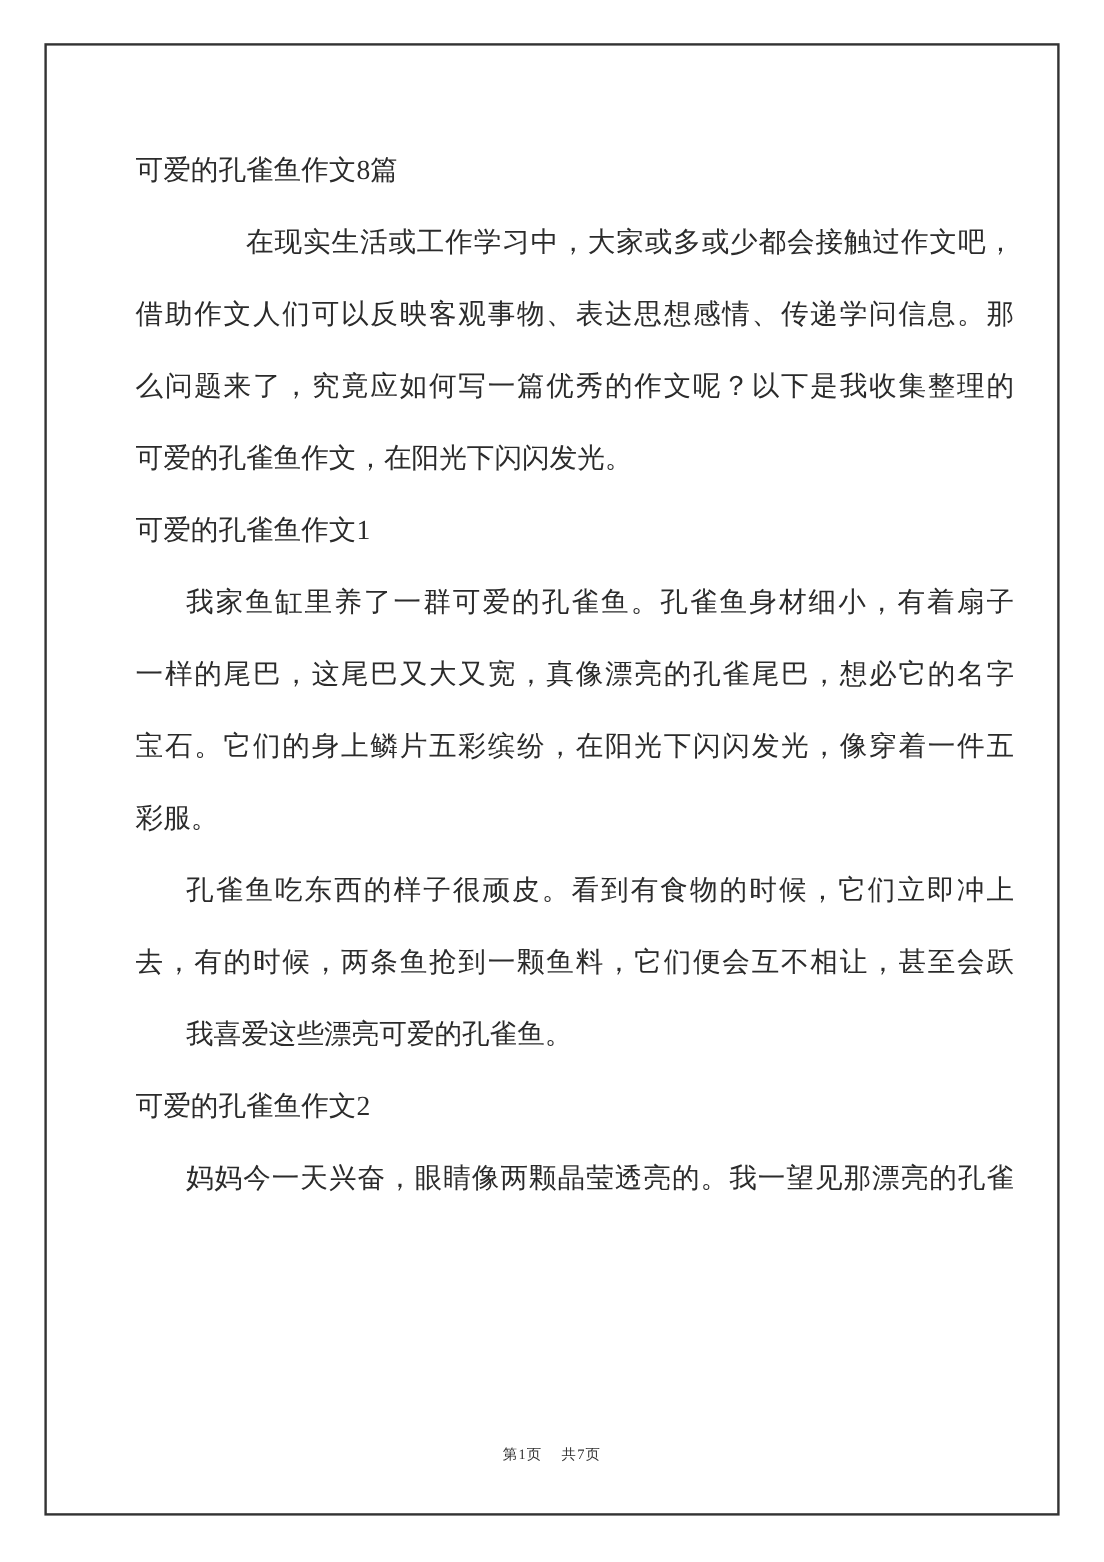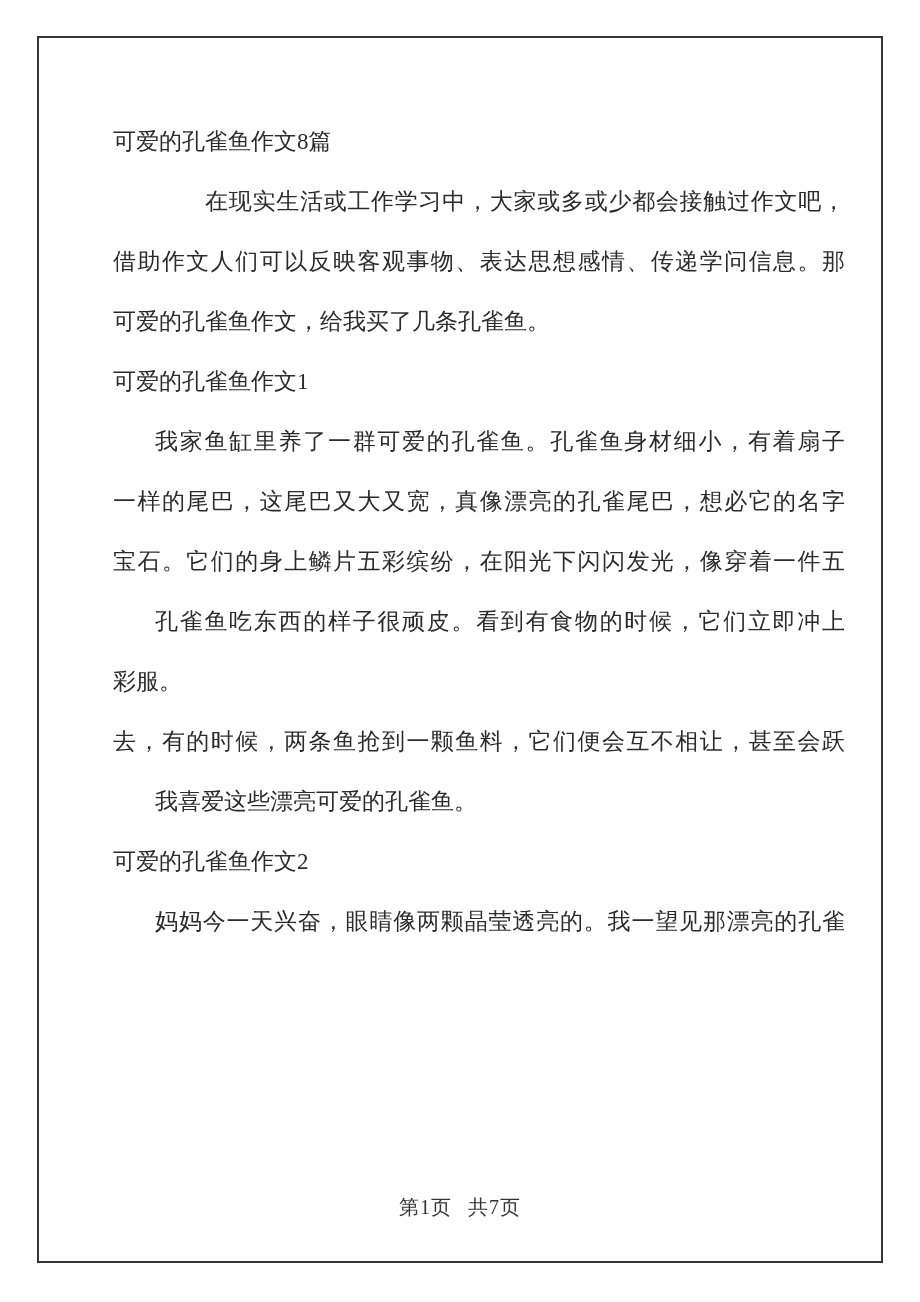--- a/index.html
+++ b/index.html
@@ -33,41 +33,42 @@
     text-align: justify;
     text-align-last: justify;
   }
   .ind-lg { text-indent: 92px; }
   .ind-sm { text-indent: 42px; }
   .footer {
     position: absolute;
     left: 0; bottom: 40px;
     width: 100%;
     text-align: center;
-    font-size: 20px;
+    font-size: 12px;
     color: #333333;
     letter-spacing: 1px;
   }
   .footer .sep { display: inline-block; width: 16px; }
 </style>
 </head>
 <body>
 
 <div class="page">
   <div class="content">
     <div class="line">可爱的孔雀鱼作文8篇</div>
     <div class="line ind-lg jf">在现实生活或工作学习中，大家或多或少都会接触过作文吧，</div>
     <div class="line jf">借助作文人们可以反映客观事物、表达思想感情、传递学问信息。那</div>
-    <div class="line">可爱的孔雀鱼作文，给我买了几条孔雀鱼。</div>
+    <div class="line jf">么问题来了，究竟应如何写一篇优秀的作文呢？以下是我收集整理的</div>
+    <div class="line">可爱的孔雀鱼作文，在阳光下闪闪发光。</div>
     <div class="line">可爱的孔雀鱼作文1</div>
     <div class="line ind-sm jf">我家鱼缸里养了一群可爱的孔雀鱼。孔雀鱼身材细小，有着扇子</div>
     <div class="line jf">一样的尾巴，这尾巴又大又宽，真像漂亮的孔雀尾巴，想必它的名字</div>
     <div class="line jf">宝石。它们的身上鳞片五彩缤纷，在阳光下闪闪发光，像穿着一件五</div>
+    <div class="line">彩服。</div>
     <div class="line ind-sm jf">孔雀鱼吃东西的样子很顽皮。看到有食物的时候，它们立即冲上</div>
-    <div class="line">彩服。</div>
     <div class="line jf">去，有的时候，两条鱼抢到一颗鱼料，它们便会互不相让，甚至会跃</div>
     <div class="line ind-sm">我喜爱这些漂亮可爱的孔雀鱼。</div>
     <div class="line">可爱的孔雀鱼作文2</div>
     <div class="line ind-sm jf">妈妈今一天兴奋，眼睛像两颗晶莹透亮的。我一望见那漂亮的孔雀</div>
   </div>
 
   <div class="footer">
     <span>第1页</span><span class="sep"></span><span>共7页</span>
   </div>
 </div>

